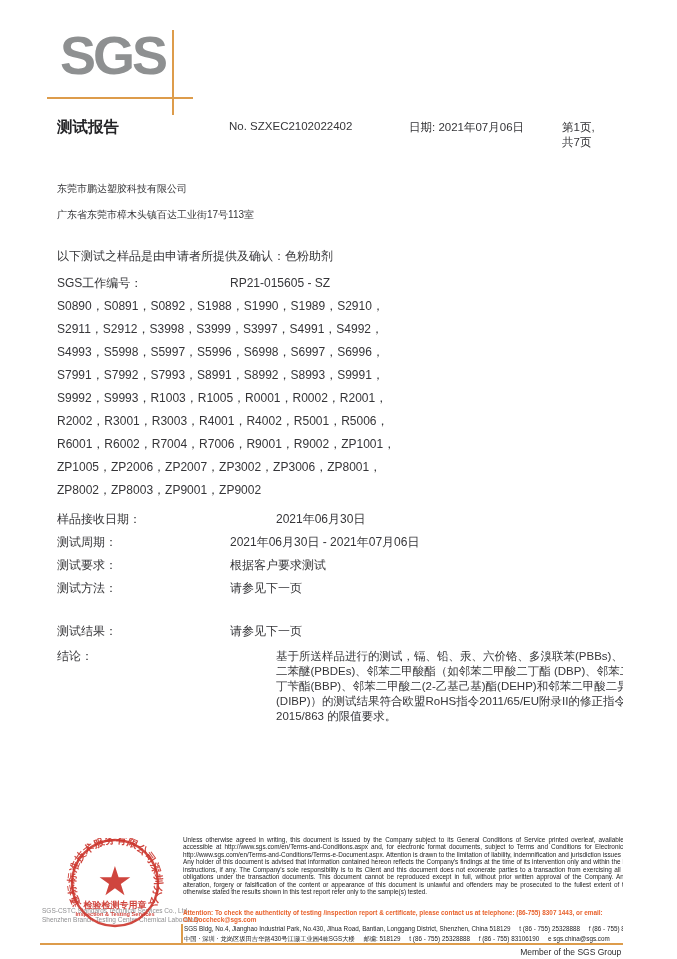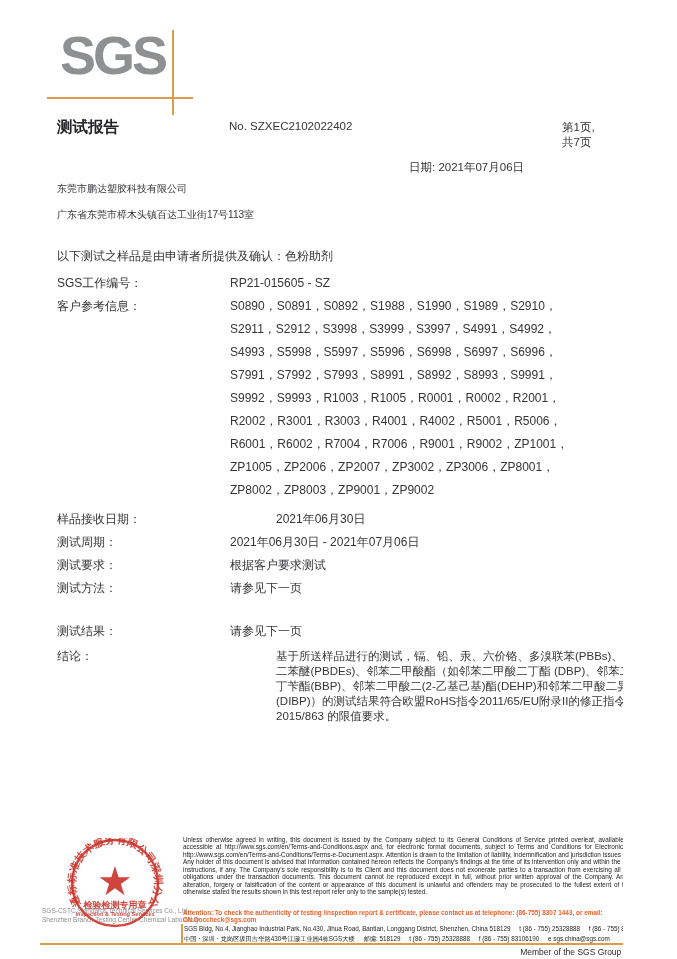--- a/index.html
+++ b/index.html
@@ -8,21 +8,21 @@
 
   
   .logo-text{position:absolute;left:60px;top:28px;font-size:54px;font-weight:bold;
              color:#8e9091;letter-spacing:-3px;line-height:1;}
   .logo-hline{position:absolute;left:47px;top:97px;width:146px;height:2px;background:#dd9c4b;}
   .logo-vline{position:absolute;left:172px;top:30px;width:2px;height:85px;background:#dd9c4b;}
 
   .title-row{position:absolute;left:57px;top:119px;right:20px;height:20px;font-size:11.5px;color:#353538;}
   .doc-title{position:absolute;left:0;top:-2px;font-size:15.5px;font-weight:bold;color:#232326;}
   .report-no{position:absolute;left:172px;top:1px;}
-  .report-date{position:absolute;left:352px;top:1px;margin-top:40px;}
+  .report-date{position:absolute;left:352px;top:1px;}
   .page-info{position:absolute;left:505px;top:1px;}
 
   
   .applicant{position:absolute;left:57px;top:176px;font-size:10px;line-height:26px;color:#353538;}
 
   .statement{position:absolute;left:57px;top:248px;font-size:12px;color:#353538;}
 
   
   .info{position:absolute;left:57px;top:272px;width:600px;font-size:12px;color:#353538;}
   .row{display:flex;align-items:flex-start;line-height:23px;justify-content:space-between;}
@@ -73,21 +73,20 @@
   </div>
 
   <div class="statement">以下测试之样品是由申请者所提供及确认：色粉助剂</div>
 
   <div class="info">
     <div class="row">
       <div class="lbl">SGS工作编号：</div>
       <div class="val">RP21-015605 - SZ</div>
     </div>
     <div class="row">
-      <div class="lbl">客户参考信息：</div>
       <div class="val">
         <div class="ref-line">S0890，S0891，S0892，S1988，S1990，S1989，S2910，</div>
         <div class="ref-line">S2911，S2912，S3998，S3999，S3997，S4991，S4992，</div>
         <div class="ref-line">S4993，S5998，S5997，S5996，S6998，S6997，S6996，</div>
         <div class="ref-line">S7991，S7992，S7993，S8991，S8992，S8993，S9991，</div>
         <div class="ref-line">S9992，S9993，R1003，R1005，R0001，R0002，R2001，</div>
         <div class="ref-line">R2002，R3001，R3003，R4001，R4002，R5001，R5006，</div>
         <div class="ref-line">R6001，R6002，R7004，R7006，R9001，R9002，ZP1001，</div>
         <div class="ref-line">ZP1005，ZP2006，ZP2007，ZP3002，ZP3006，ZP8001，</div>
         <div class="ref-line">ZP8002，ZP8003，ZP9001，ZP9002</div>

